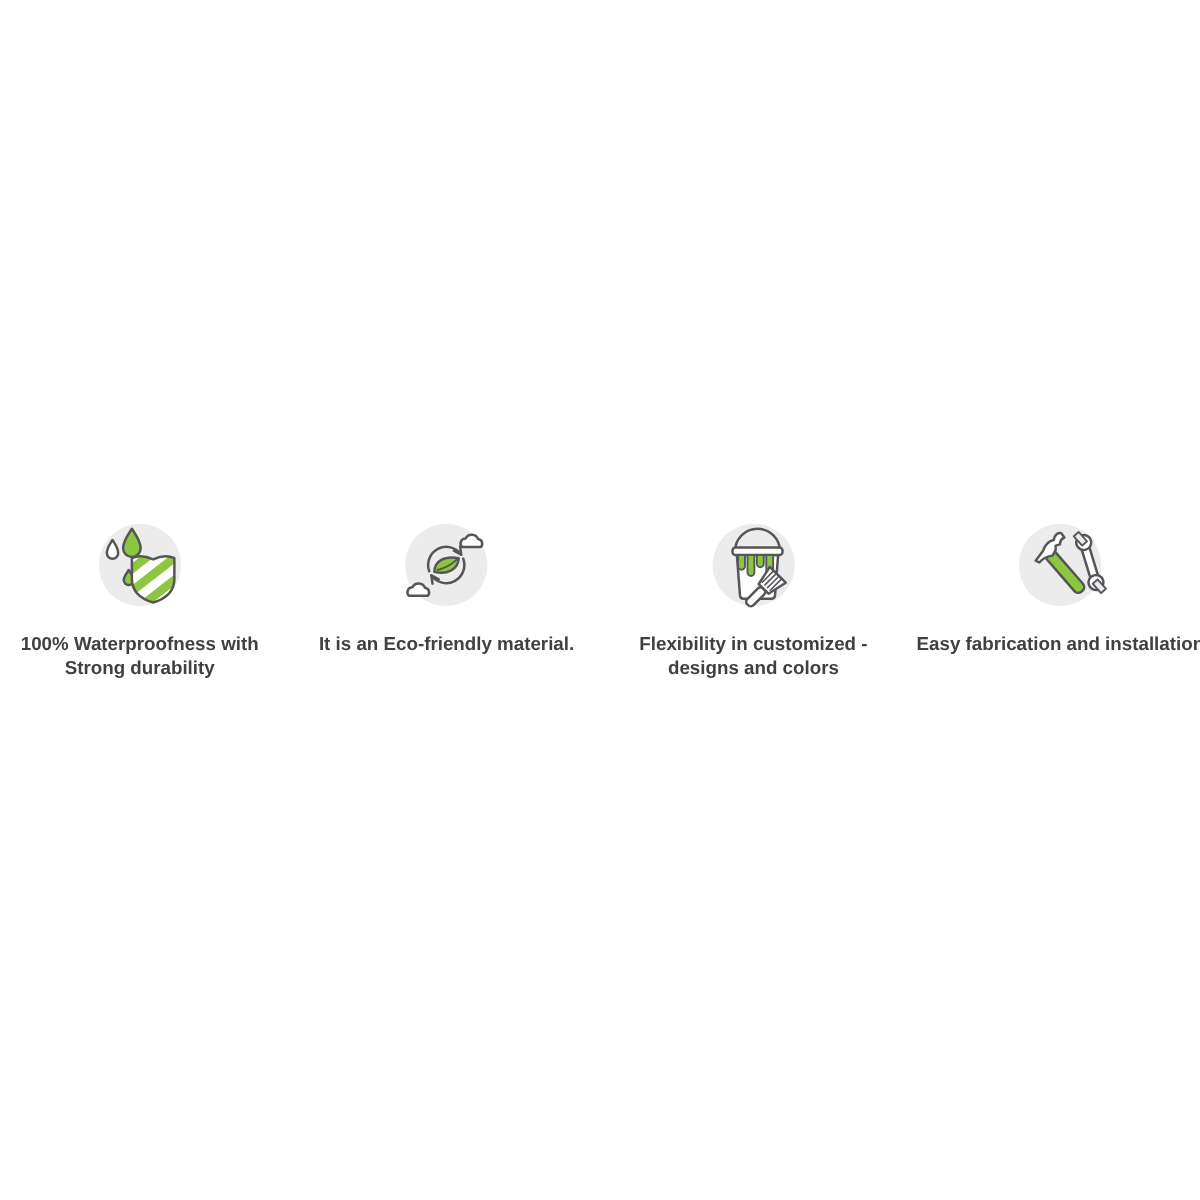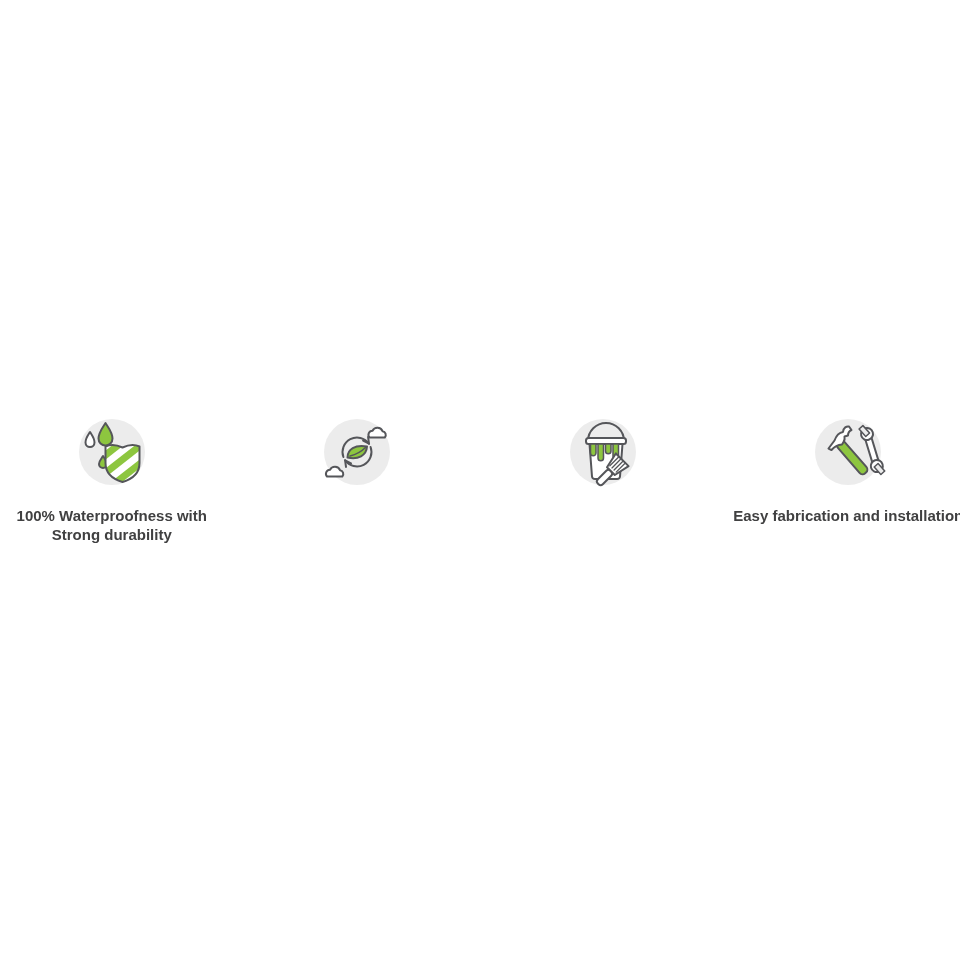--- a/index.html
+++ b/index.html
@@ -105,20 +105,21 @@
       <path class="f-n st15" d="M26 37 C32 35.5 38 32 41.5 28.5"></path>
 
       <g transform="translate(43,9)">
         <path class="f-w st" d="M2.5 9.5 A4 4 0 0 1 5.5 2.8 A5.5 5.5 0 0 1 15.5 3.2 A3.8 3.8 0 0 1 17.8 9.5 Z"></path>
       </g>
       <g transform="translate(0.5,48)">
         <path class="f-w st" d="M2.5 9.5 A4 4 0 0 1 5.5 2.8 A5.5 5.5 0 0 1 15.5 3.2 A3.8 3.8 0 0 1 17.8 9.5 Z"></path>
       </g>
     </svg>
     <div class="caption">
+      <div>It is an Eco-friendly material.</div>
     </div>
   </div>
 
   <div class="feature">
     <svg viewBox="0 0 66 66" aria-hidden="true">
       <circle class="f-bg" cx="33" cy="33" r="33"></circle>
 
       <path class="f-n st" d="M18 22 A18 18 0 0 1 54 22"></path>
 
       <path class="f-w st" d="M19.5 25 L22 57.5 Q22.3 60 25 60 L47 60 Q49.7 60 50 57.5 L52.5 25 Z"></path>
@@ -130,20 +131,22 @@
       <path class="f-g st15" d="M35.5 25 h5.5 v7 a2.75 2.75 0 0 1 -5.5 0 z"></path>
       <path class="f-g st15" d="M43 25 h5.5 v12 a2.75 2.75 0 0 1 -5.5 0 z"></path>
 
       <g transform="translate(31,62) rotate(-45)">
         <rect class="f-w st" x="-4" y="-3.5" width="18" height="7" rx="3"></rect>
         <path class="f-w st" d="M14 -5.5 L30 -9 L30 9 L14 5.5 Z"></path>
         <path class="f-n st13" d="M17 -4.5 H29.5 M17 -1.5 H29.5 M17 1.5 H29.5 M17 4.5 H29.5"></path>
       </g>
     </svg>
     <div class="caption">
+      <div>Flexibility in customized -</div>
+      <div>designs and colors</div>
     </div>
   </div>
 
   <div class="feature">
     <svg viewBox="0 0 66 66" aria-hidden="true">
       <circle class="f-bg" cx="33" cy="33" r="33"></circle>
 
       <g transform="translate(25,24.5) rotate(49)">
         <rect class="f-g st" x="-2" y="-4.5" width="41" height="9" rx="4"></rect>
       </g>

